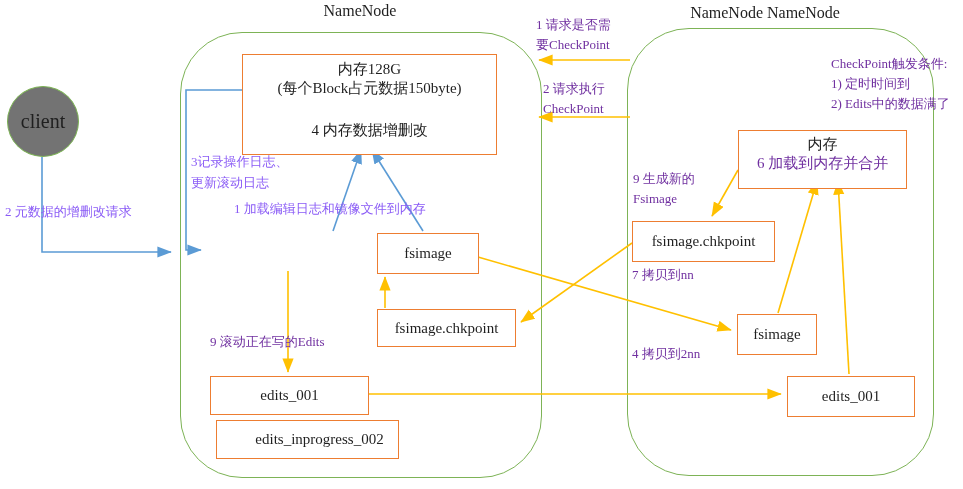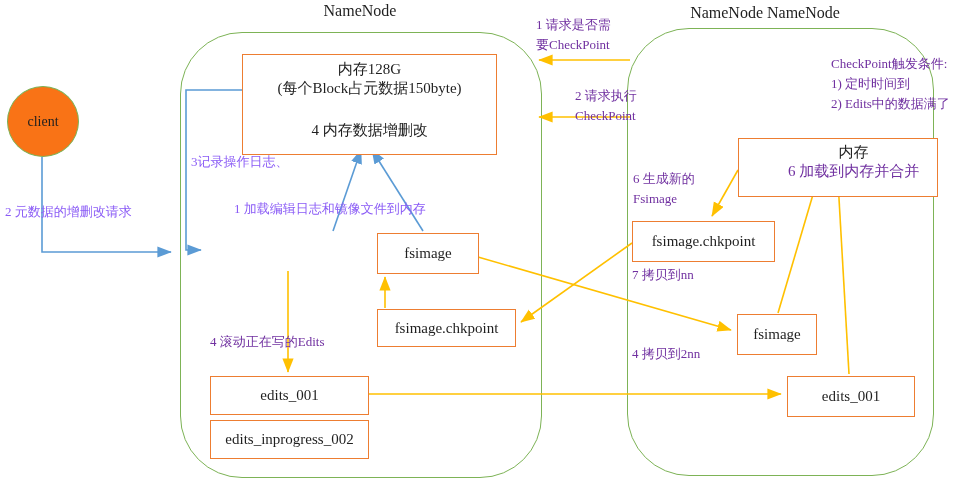--- a/index.html
+++ b/index.html
@@ -6,21 +6,21 @@
   .stage{
     position:relative;width:963px;height:489px;overflow:hidden;background:#fff;
     font-family:Liberation Serif, serif;color:#1f1f1f;
   }
   .wires{position:absolute;left:0;top:0;width:963px;height:489px;pointer-events:none;}
   .container{
     position:absolute;border:1.6px solid #7db356;border-radius:62px;background:transparent;
   }
   .circle{
     position:absolute;border:1.6px solid #7db356;border-radius:50%;
-    display:flex;align-items:center;justify-content:center;font-size:14px;background:#f97316;
+    display:flex;align-items:center;justify-content:center;font-size:20px;background:#737373;
   }
   .box{
     position:absolute;border:1.6px solid #ED7D31;background:#fff;
     display:flex;align-items:center;justify-content:center;
     font-size:15px;color:#1f1f1f;white-space:nowrap;
   }
   .box.col{flex-direction:column;justify-content:flex-start;margin-top:12px;}
   .lbl{position:absolute;font-size:13px;line-height:20px;white-space:nowrap;}
   .title{position:absolute;font-size:16px;text-align:center;white-space:nowrap;}
   .purple{color:#7030A0;}
@@ -75,59 +75,60 @@
   </div>
   <div class="box" style="left:377px;top:233px;width:100px;height:39px;">
     <span>fsimage</span>
   </div>
   <div class="box" style="left:377px;top:309px;width:137px;height:36px;">
     <span>fsimage.chkpoint</span>
   </div>
   <div class="box" style="left:210px;top:376px;width:157px;height:37px;">
     <span>edits_001</span>
   </div>
-  <div class="box" style="left:210px;top:420px;width:157px;height:37px;">
+  <div class="box" style="left:216px;top:420px;width:157px;height:37px;padding-left:24px;">
     <span>edits_inprogress_002</span>
   </div>
 
-  <div class="box col" style="left:738px;top:126px;width:167px;height:57px;padding-left:31px;">
+  <div class="box col" style="left:738px;top:118px;width:167px;height:57px;">
     <div style="margin-top:4px;">内存</div>
     <div class="purple">6 加载到内存并合并</div>
   </div>
   <div class="box" style="left:632px;top:221px;width:141px;height:39px;">
     <span>fsimage.chkpoint</span>
   </div>
   <div class="box" style="left:737px;top:314px;width:78px;height:39px;">
     <span>fsimage</span>
   </div>
   <div class="box" style="left:787px;top:376px;width:126px;height:39px;">
     <span>edits_001</span>
   </div>
 
   <div class="lbl purple" style="left:536px;top:15px;">
     <div>1 请求是否需</div>
     <div>要CheckPoint</div>
   </div>
-  <div class="lbl purple" style="left:543px;top:86px;padding-left:32px;">
+  <div class="lbl purple" style="left:543px;top:79px;">
     <div>2 请求执行</div>
     <div>CheckPoint</div>
   </div>
   <div class="lbl purple" style="left:815px;top:54px;margin-left:16px;">
     <div>CheckPoint触发条件:</div>
     <div>1) 定时时间到</div>
     <div>2) Edits中的数据满了</div>
   </div>
   <div class="lbl black" style="left:191px;top:151px;line-height:21px;">
     <div>3记录操作日志、</div>
+    <div>更新滚动日志</div>
   </div>
   <div class="lbl black" style="left:234px;top:199px;">1 加载编辑日志和镜像文件到内存</div>
   <div class="lbl black" style="left:5px;top:202px;">
     <div>2 元数据的增删改请求</div>
   </div>
-  <div class="lbl purple" style="left:210px;top:332px;">4 滚动正在写的Edits</div>
+  <div class="lbl purple" style="left:210px;top:332px;">9 滚动正在写的Edits</div>
   <div class="lbl purple" style="left:633px;top:169px;">
-    <div>6 生成新的</div>
+    <div>9 生成新的</div>
     <div>Fsimage</div>
   </div>
   <div class="lbl purple" style="left:632px;top:265px;">7 拷贝到nn</div>
   <div class="lbl purple" style="left:632px;top:344px;">4 拷贝到2nn</div>
 
 </div>
 
 </body></html>

